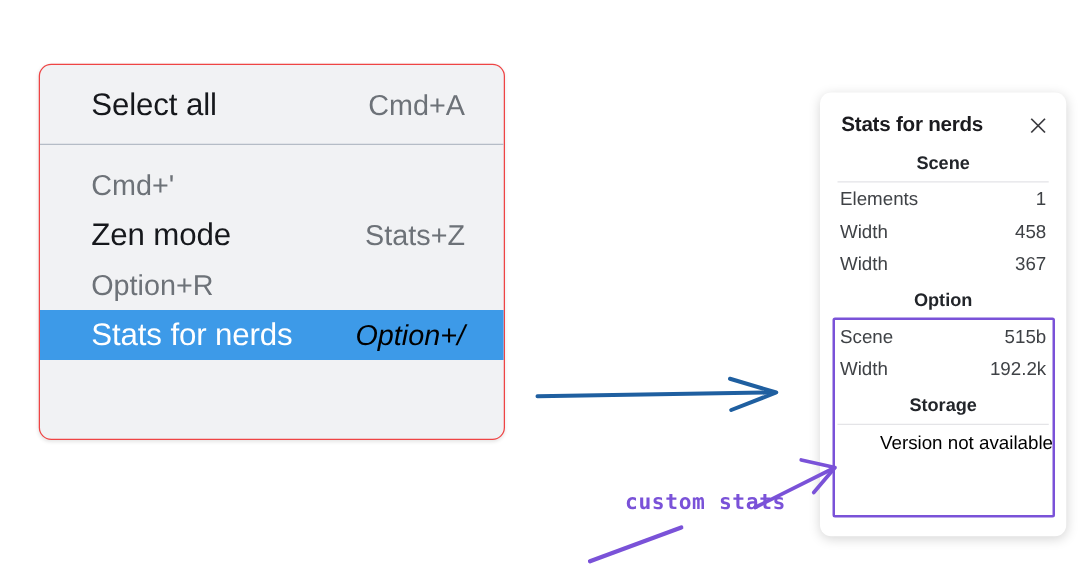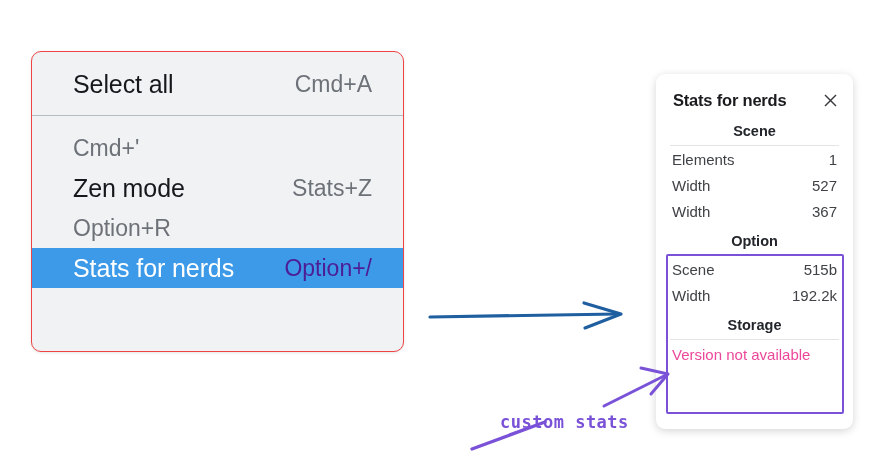--- a/index.html
+++ b/index.html
@@ -56,21 +56,21 @@
   }
   .menu-item .mi-shortcut {
     font-size: 23px;
     color: #6d7278;
     white-space: nowrap;
   }
   .menu-item.selected {
     background: #3d9ae8;
   }
   .menu-item.selected .mi-label { color: #ffffff; }
-  .menu-item.selected .mi-shortcut { color: #4c1d95; }
+  .menu-item.selected .mi-shortcut { color: #000000; font-style: italic; }
   .menu-footer { height: 21px; }
 
   
   #stats-panel {
     position: absolute;
     left: 656px;
     top: 74px;
     width: 197px;
     height: 355px;
     background: #ffffff;
@@ -125,22 +125,23 @@
   .sp-row .sp-key {
     font-size: 15px;
     color: #3f4246;
   }
   .sp-row .sp-val {
     font-size: 15px;
     color: #3f4246;
   }
   .sp-note {
     font-size: 15px;
-    color: #ec4899;
+    color: #000000;
     padding: 6px 0 0 16px;
+    margin-left: 32px;
   }
 
   
   #custom-stats-box {
     position: absolute;
     left: 666px;
     top: 254px;
     width: 178px;
     height: 160px;
     border: 2px solid #7a52d8;
@@ -153,21 +154,21 @@
   #annotations {
     position: absolute;
     left: 0; top: 0;
     width: 873px;
     height: 461px;
     pointer-events: none;
   }
   #annotation-label {
     position: absolute;
     left: 500px;
-    top: 412px;
+    top: 392px;
     font-family: "DejaVu Sans Mono", monospace;
     font-size: 17px;
     font-weight: bold;
     color: #7a52d8;
     letter-spacing: 0.5px;
     white-space: nowrap;
   }
 </style>
 </head>
 <body>
@@ -216,21 +217,21 @@
   </div>
 
   <div class="sp-section-title">Scene</div>
   <div class="sp-rule"></div>
   <div class="sp-row">
     <span class="sp-key">Elements</span>
     <span class="sp-val">1</span>
   </div>
   <div class="sp-row">
     <span class="sp-key">Width</span>
-    <span class="sp-val">527</span>
+    <span class="sp-val">458</span>
   </div>
   <div class="sp-row">
     <span class="sp-key">Width</span>
     <span class="sp-val">367</span>
   </div>
 
   <div class="sp-section-title">Option</div>
   <div class="sp-rule"></div>
   <div class="sp-row">
     <span class="sp-key">Scene</span>

